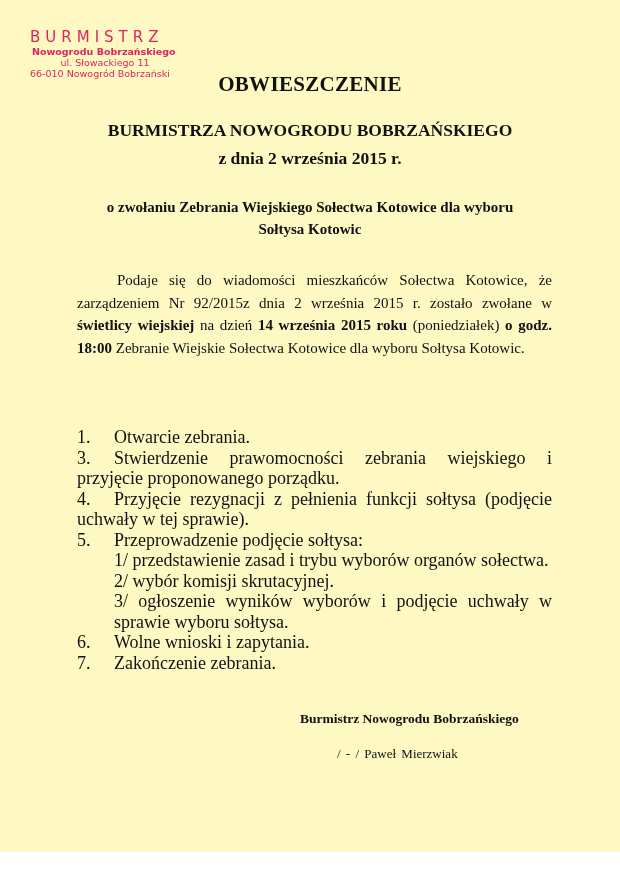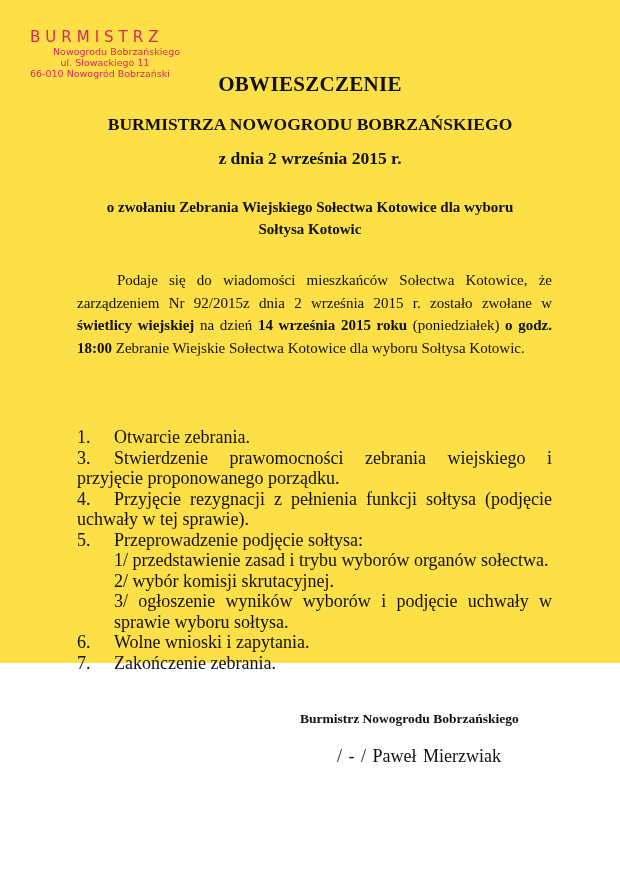--- a/index.html
+++ b/index.html
@@ -1,51 +1,51 @@
 <!DOCTYPE html>
 <html><head>
   <meta charset="utf-8">
   <style>
     html, body { margin: 0; padding: 0; background: #ffffff; }
     body { width: 620px; height: 877px; position: relative; overflow: hidden; color: #111; }
-    .page { position: absolute; left: 0; top: 0; width: 620px; height: 663px; background: #fde047; }
+    .page { position: absolute; left: 0; top: 0; width: 620px; height: 852px; background: #fef9c3; }
 
     .stamp {
       position: absolute; left: 30px; top: 29px; width: 150px;
       color: #e0245e; font-family: "DejaVu Sans", sans-serif; text-align: center;
     }
     .stamp .s-title { font-size: 15px; letter-spacing: 5px; line-height: 17px; text-align: left; }
     .stamp .s-line { font-size: 9.5px; line-height: 11px; }
-    .stamp .s-line1 { text-align: right; padding-left: 2px; }
+    .stamp .s-line1 { text-align: left; padding-left: 2px; font-weight: bold; }
     .stamp .s-line3 { text-align: left; }
 
     .serif { font-family: "Liberation Serif", serif; }
 
     .h-title { position: absolute; left: 0; width: 620px; text-align: center; font-weight: bold; }
     .h1 { top: 72px; font-size: 21px; letter-spacing: 0.3px; }
-    .h2 { top: 114px; font-size: 17.5px; }
+    .h2 { top: 120px; font-size: 17.5px; }
     .h3 { top: 148px; font-size: 17.5px; }
     .h4 { top: 196px; font-size: 15px; line-height: 22px; }
 
     .body-text {
       position: absolute; left: 77px; width: 475px; top: 269px;
       font-size: 15px; line-height: 22.5px; text-align: justify;
     }
     .body-text .indent { display: inline-block; width: 40px; }
     .body-text b { font-weight: bold; }
 
     .agenda-head { position: absolute; left: 77px; top: 392px; font-size: 15px; line-height: 20px; }
 
     .agenda { position: absolute; left: 77px; width: 475px; top: 427px; font-size: 18px; line-height: 20.5px; }
     .ag-item { position: relative; text-align: justify; }
     .ag-num { display: inline-block; width: 37px; }
     .ag-sub { padding-left: 37px; }
 
     .sign-title { position: absolute; left: 300px; top: 711px; font-size: 13.5px; font-weight: bold; }
-    .sign-name { position: absolute; left: 337px; top: 746px; font-size: 18px; word-spacing: 2px; text-align: center; }
+    .sign-name { position: absolute; left: 337px; top: 746px; font-size: 13px; word-spacing: 2px; text-align: center; }
   </style>
 </head>
 <body>
 
 <div class="page">
 
   <div class="stamp">
     <div class="s-title">BURMISTRZ</div>
     <div class="s-line s-line1">Nowogrodu Bobrzańskiego</div>
     <div class="s-line">ul. Słowackiego 11</div>

